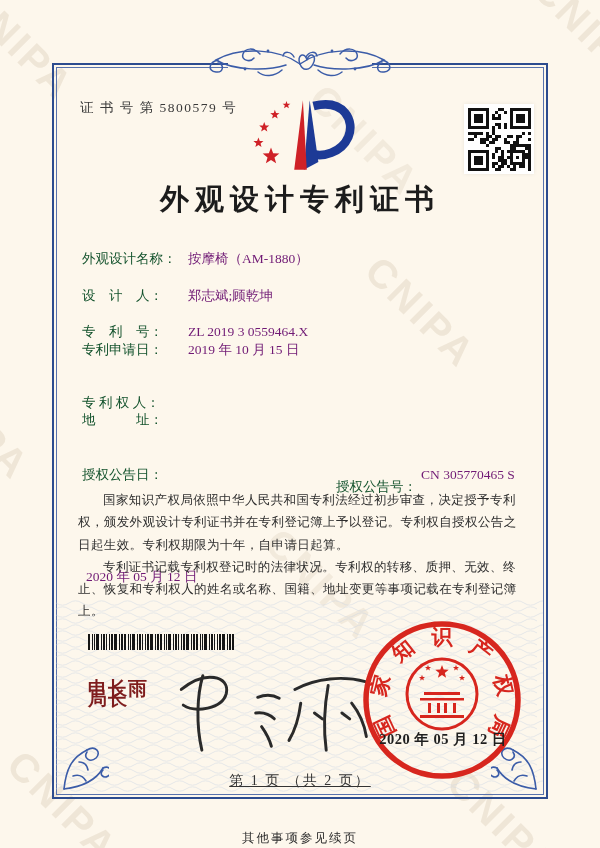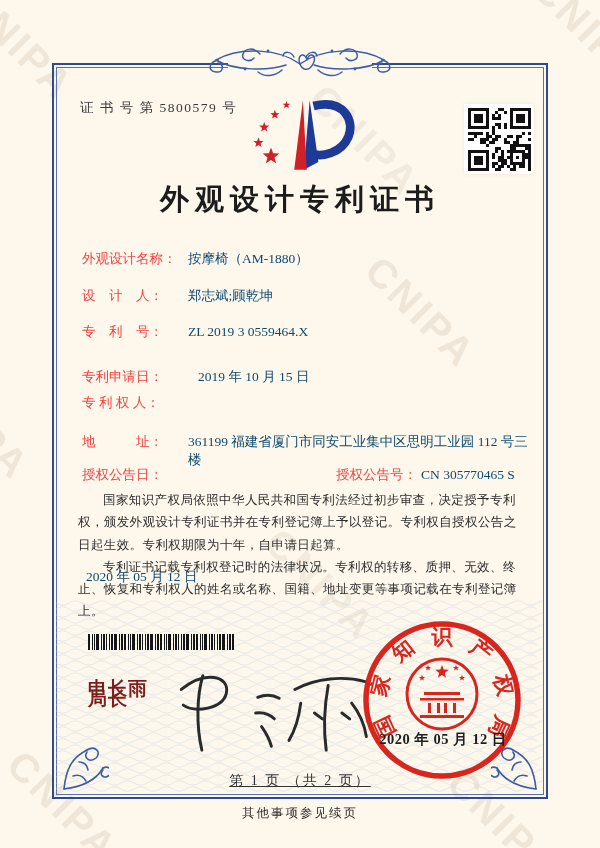--- a/index.html
+++ b/index.html
@@ -34,43 +34,43 @@
   }
   .title{
     position:absolute;left:0;top:180px;width:600px;text-align:center;
     font-size:29px;font-weight:bold;letter-spacing:6px;color:#1c1c1c;
   }
   .qr-box{
     position:absolute;left:464px;top:104px;width:70px;height:70px;
     background:#ffffff;box-shadow:0 0 4px rgba(0,0,0,0.08);
   }
   .row{position:absolute;left:82px;display:flex;align-items:flex-start;font-size:13.5px;line-height:18px;}
-  .row .lbl{width:102px;flex:0 0 102px;white-space:nowrap;color:#ef4444;}
-  .row .val{margin-left:4px;color:#0c4a6e;}
+  .row .lbl{width:102px;flex:0 0 102px;white-space:nowrap;color:#14532d;}
+  .row .val{margin-left:4px;color:#701a75;}
   .row .val.addr{width:352px;}
   .paras{
     position:absolute;left:78px;top:489px;width:446px;
     font-size:12.5px;line-height:1.78;letter-spacing:0.4px;color:#2e2e2e;
   }
   .paras p{margin:0;text-indent:2em;}
   .sig-label{
     position:absolute;left:88px;
     font-family:"Liberation Sans","DejaVu Sans",sans-serif;
     font-size:19px;font-weight:bold;color:#7f1d1d;letter-spacing:1px;
   }
   .seal-date{
     position:absolute;left:362px;top:730px;width:162px;text-align:center;
     font-size:14.5px;font-weight:bold;color:#1f1f1f;letter-spacing:0.5px;
   }
   .footer-page{
     position:absolute;left:0;top:772px;width:600px;text-align:center;
     font-size:14px;color:#333;letter-spacing:2px;text-decoration:underline;
   }
   .footer-note{
-    position:absolute;left:0;top:805px;width:600px;text-align:center;
+    position:absolute;left:0;top:830px;width:600px;text-align:center;
     font-size:12.5px;color:#2b2b2b;letter-spacing:2px;
   }
   svg{display:block;}
 </style>
 </head>
 <body>
 
 <span class="wm" style="left:-14px;top:-20px;">CNIPA</span>
 <span class="wm" style="left:556px;top:-34px;">CNIPA</span>
 <span class="wm" style="left:332px;top:76px;color:rgba(168,142,104,0.12);">CNIPA</span>
@@ -306,37 +306,36 @@
   <span class="val">按摩椅（AM-1880）</span>
 </div>
 <div class="row" style="top:287px;">
   <span class="lbl">设　计　人：</span>
   <span class="val">郑志斌;顾乾坤</span>
 </div>
 <div class="row" style="top:323px;align-items:flex-end;">
   <span class="lbl">专　利　号：</span>
   <span class="val">ZL 2019 3 0559464.X</span>
 </div>
-<div class="row" style="top:368px;gap:10px;">
+<div class="row" style="top:341px;">
   <span class="lbl">专利申请日：</span>
   <span class="val">2019 年 10 月 15 日</span>
 </div>
 <div class="row" style="top:394px;flex-direction:column;">
   <span class="lbl">专 利 权 人：</span>
 </div>
-<div class="row" style="top:433px;">
+<div class="row" style="top:411px;">
   <span class="lbl">地　　　址：</span>
-  <span class="val addr">361199  福建省厦门市同安工业集中区思明工业园 112 号三楼</span>
 </div>
 <div class="row" style="top:466px;flex-direction:column;">
   <span class="lbl">授权公告日：</span>
   <span class="val">2020 年 05 月 12 日</span>
 </div>
 <div class="row" style="top:466px;left:336px;">
-  <span class="lbl" style="width:auto;flex:0 0 auto;">授权公告号：</span>
+  <span class="lbl" style="width:auto;flex:0 0 auto;margin-top:12px;">授权公告号：</span>
   <span class="val">CN 305770465 S</span>
 </div>
 
 <div class="paras">
   <p>国家知识产权局依照中华人民共和国专利法经过初步审查，决定授予专利权，颁发外观设计专利证书并在专利登记簿上予以登记。专利权自授权公告之日起生效。专利权期限为十年，自申请日起算。</p>
   <p>专利证书记载专利权登记时的法律状况。专利权的转移、质押、无效、终止、恢复和专利权人的姓名或名称、国籍、地址变更等事项记载在专利登记簿上。</p>
 </div>
 
 <svg id="barcode" class="abs" style="left:88px;top:634px;" width="152" height="16" viewBox="0 0 152 16">
     <rect x="0" y="0" width="2" height="16" fill="#151515"></rect>

